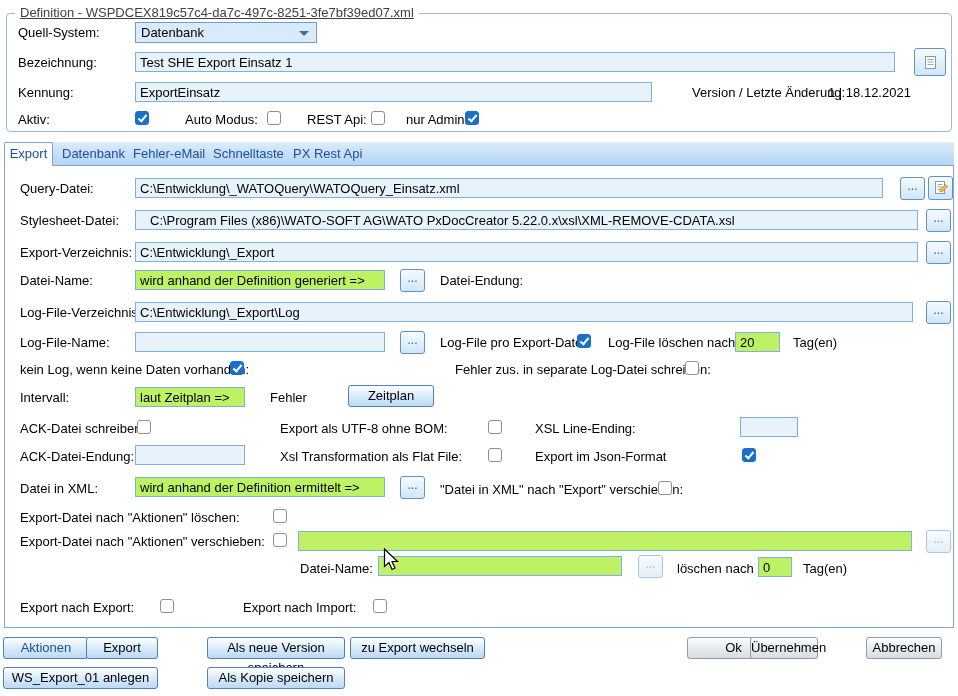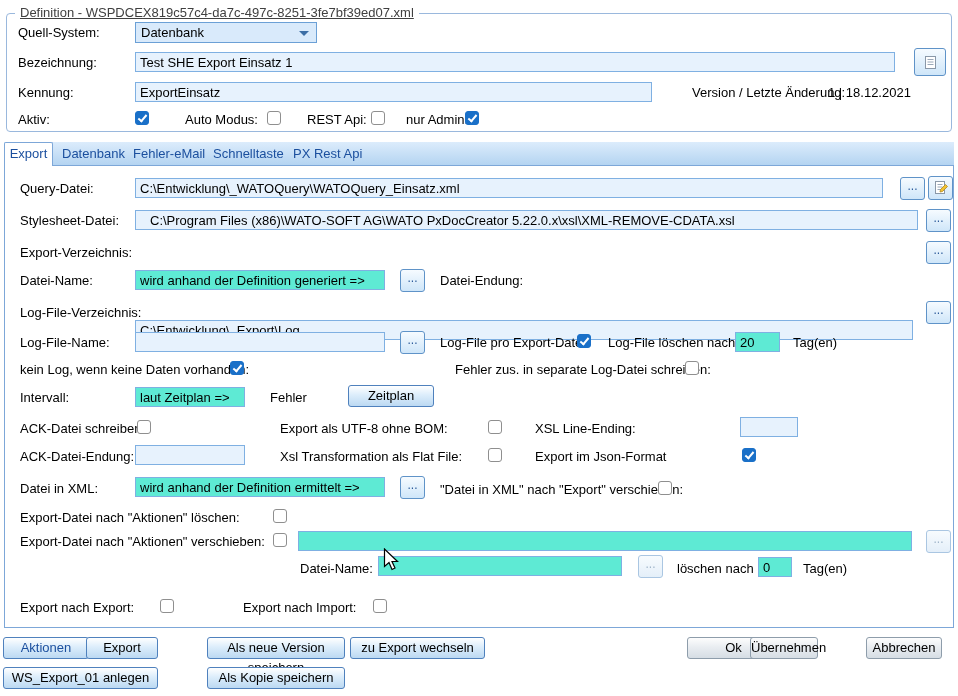--- a/index.html
+++ b/index.html
@@ -7,21 +7,21 @@
        font-family:"Liberation Sans",sans-serif;font-size:13px;color:#000;overflow:hidden;}
   .lbl{position:absolute;font-size:13px;color:#000;white-space:nowrap;line-height:15px;}
   .blue-lbl{color:#1b4f9e;}
   .group{position:absolute;left:6px;top:13px;width:944px;height:117px;
          border:1px solid #9ab8dd;border-radius:4px;background:#fff;}
   .legend{position:absolute;left:8px;top:-9px;background:#fff;padding:0 5px;
           color:#404040;font-size:13px;white-space:nowrap;text-decoration:underline;}
   .fld{position:absolute;height:20px;background:#e7f2fd;border:1px solid #7fb0e2;
        font-family:"Liberation Sans",sans-serif;font-size:13px;color:#000;
        padding:0 4px;box-sizing:border-box;outline:none;}
-  .fld.ro{background:#5eead4;}
+  .fld.ro{background:#bef264;}
   .combo{position:absolute;background:#d9eafb;border:1px solid #6ba0d6;box-sizing:border-box;}
   .combo .val{position:absolute;left:5px;top:2px;font-size:13px;}
   .combo .arr{position:absolute;right:7px;top:8px;width:0;height:0;
               border-left:5px solid transparent;border-right:5px solid transparent;
               border-top:5px solid #3c6ea5;}
   .cb{position:absolute;width:14px;height:14px;background:#fff;border:1px solid #8f8f8f;
       border-radius:3px;box-sizing:border-box;}
   .cb.on{background:#1a70c8;border-color:#1a70c8;}
   .cb.on::after{content:"";position:absolute;left:4px;top:1px;width:3px;height:7px;
       border:solid #fff;border-width:0 2px 2px 0;transform:rotate(40deg);}
@@ -104,29 +104,30 @@
       <path d="M4.5 4.5h5 M4.5 7h5 M4.5 9.5h5" stroke="#9aa8b8" stroke-width="1"></path>
       <path d="M7.5 9.5 L12.5 4.5 L14.5 6.5 L9.5 11.5 L7 12 Z" fill="#f2c233" stroke="#b08820" stroke-width="0.8"></path>
     </svg>
   </div>
 
   <span class="lbl" style="left:20px;top:213px">Stylesheet-Datei:</span>
   <input class="fld" style="left: 135px; top: 210px; width: 783px; padding-left: 14px;" value="C:\Program Files (x86)\WATO-SOFT AG\WATO PxDocCreator 5.22.0.x\xsl\XML-REMOVE-CDATA.xsl">
   <div class="btn-dots" style="left:926px;top:209px">...</div>
 
   <span class="lbl" style="left:20px;top:245px">Export-Verzeichnis:</span>
+  <input class="fld" style="left: 135px; top: 242px; width: 783px;" value="C:\Entwicklung\_Export">
   <div class="btn-dots" style="left:926px;top:241px">...</div>
 
   <span class="lbl" style="left:20px;top:273px">Datei-Name:</span>
   <input class="fld ro" style="left: 135px; top: 270px; width: 250px;" readonly="" value="wird anhand der Definition generiert =&gt;">
   <div class="btn-dots" style="left:400px;top:269px">...</div>
   <span class="lbl" style="left:440px;top:273px">Datei-Endung:</span>
 
   <span class="lbl" style="left:20px;top:305px">Log-File-Verzeichnis:</span>
-  <input class="fld" style="left: 135px; top: 302px; width: 778px; margin-top: 18px;" value="C:\Entwicklung\_Export\Log">
+  <input class="fld" style="left: 135px; top: 302px; width: 778px;" value="C:\Entwicklung\_Export\Log">
   <div class="btn-dots" style="left:926px;top:301px">...</div>
 
   <span class="lbl" style="left:20px;top:335px">Log-File-Name:</span>
   <input class="fld" style="left: 135px; top: 332px; width: 250px;" value="">
   <div class="btn-dots" style="left:400px;top:331px">...</div>
   <span class="lbl" style="left:440px;top:335px">Log-File pro Export-Datei:</span>
   <span class="cb on" style="left:577px;top:334px"></span>
   <span class="lbl" style="left:608px;top:335px">Log-File löschen nach</span>
   <input class="fld ro" style="left: 735px; top: 332px; width: 45px;" readonly="" value="20">
   <span class="lbl" style="left:793px;top:335px">Tag(en)</span>

